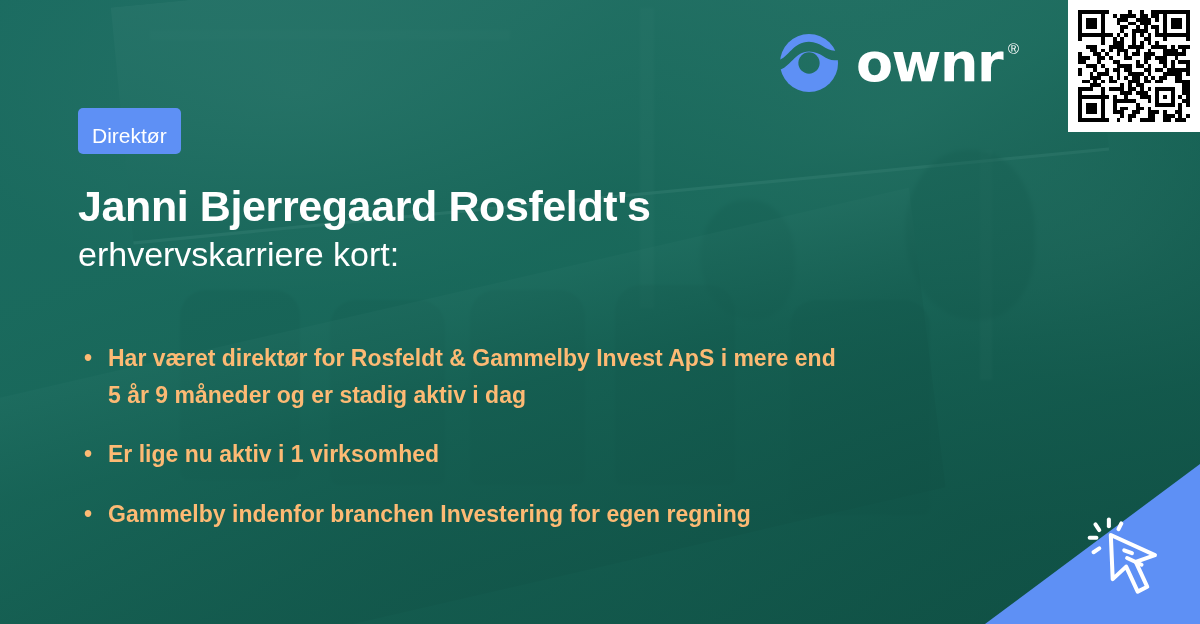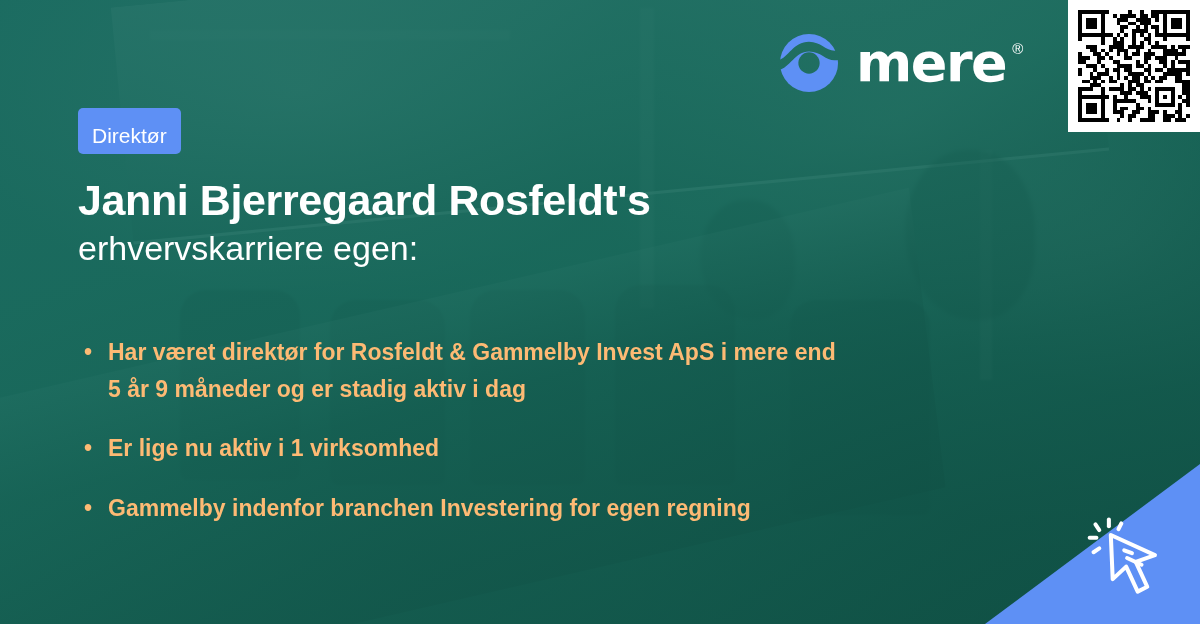--- a/index.html
+++ b/index.html
@@ -108,21 +108,21 @@
 
   #badge {
     display:inline-block;
     background:#5e90f5; color:#ffffff;
     font-size:21px; font-weight:400;
     padding:16px 14px 6px 14px;
     border-radius:5px;
     line-height:1.15;
   }
 
-  #title-block { margin-top:22px; }
+  #title-block { margin-top:28px; }
   #title-line1 {
     color:#ffffff; font-size:43px; font-weight:700;
     line-height:1.12; letter-spacing:-0.4px;
   }
   #title-line2 {
     color:#ffffff; font-size:34px; font-weight:400;
     line-height:1.22; margin-top:4px;
   }
 
   #bullets { margin-top:64px; list-style:none; }
@@ -176,21 +176,21 @@
     <svg id="logo-mark" viewBox="0 0 64 64">
       <defs>
         <mask id="swooshMask">
           <rect x="0" y="0" width="64" height="64" fill="#fff"></rect>
           <path d="M-4 40 C 12 40, 16 20, 32 20 C 48 20, 52 36, 68 26 L 68 16 C 52 26, 48 10, 32 10 C 14 10, 10 30, -4 30 Z" fill="#000"></path>
           <circle cx="32" cy="32" r="11" fill="#000"></circle>
         </mask>
       </defs>
       <circle cx="32" cy="32" r="30" fill="#5e90f5" mask="url(#swooshMask)"></circle>
     </svg>
-    <span id="logo-word">mere</span>
+    <span id="logo-word">ownr</span>
     <span id="logo-reg">®</span>
   </div>
 
   <div id="qr">
     <svg viewBox="0 0 29 29" shape-rendering="crispEdges">
       <rect width="29" height="29" fill="#fff"></rect>
       <g id="qr-modules" fill="#000">
           <rect x="0" y="0" width="1" height="1"></rect>
           <rect x="1" y="0" width="1" height="1"></rect>
           <rect x="2" y="0" width="1" height="1"></rect>
@@ -627,21 +627,21 @@
           <rect x="27" y="28" width="1" height="1"></rect>
         </g>
     </svg>
   </div>
 
   <div id="content">
     <span id="badge">Direktør</span>
 
     <div id="title-block">
       <div id="title-line1">Janni Bjerregaard Rosfeldt's</div>
-      <div id="title-line2">erhvervskarriere egen:</div>
+      <div id="title-line2">erhvervskarriere kort:</div>
     </div>
 
     <ul id="bullets">
       <li class="bullet">Har været direktør for Rosfeldt &amp; Gammelby Invest ApS i mere end 5 år 9 måneder og er stadig aktiv i dag</li>
       <li class="bullet">Er lige nu aktiv i 1 virksomhed</li>
       <li class="bullet">Gammelby indenfor branchen Investering for egen regning</li>
     </ul>
   </div>
 
 </div>

